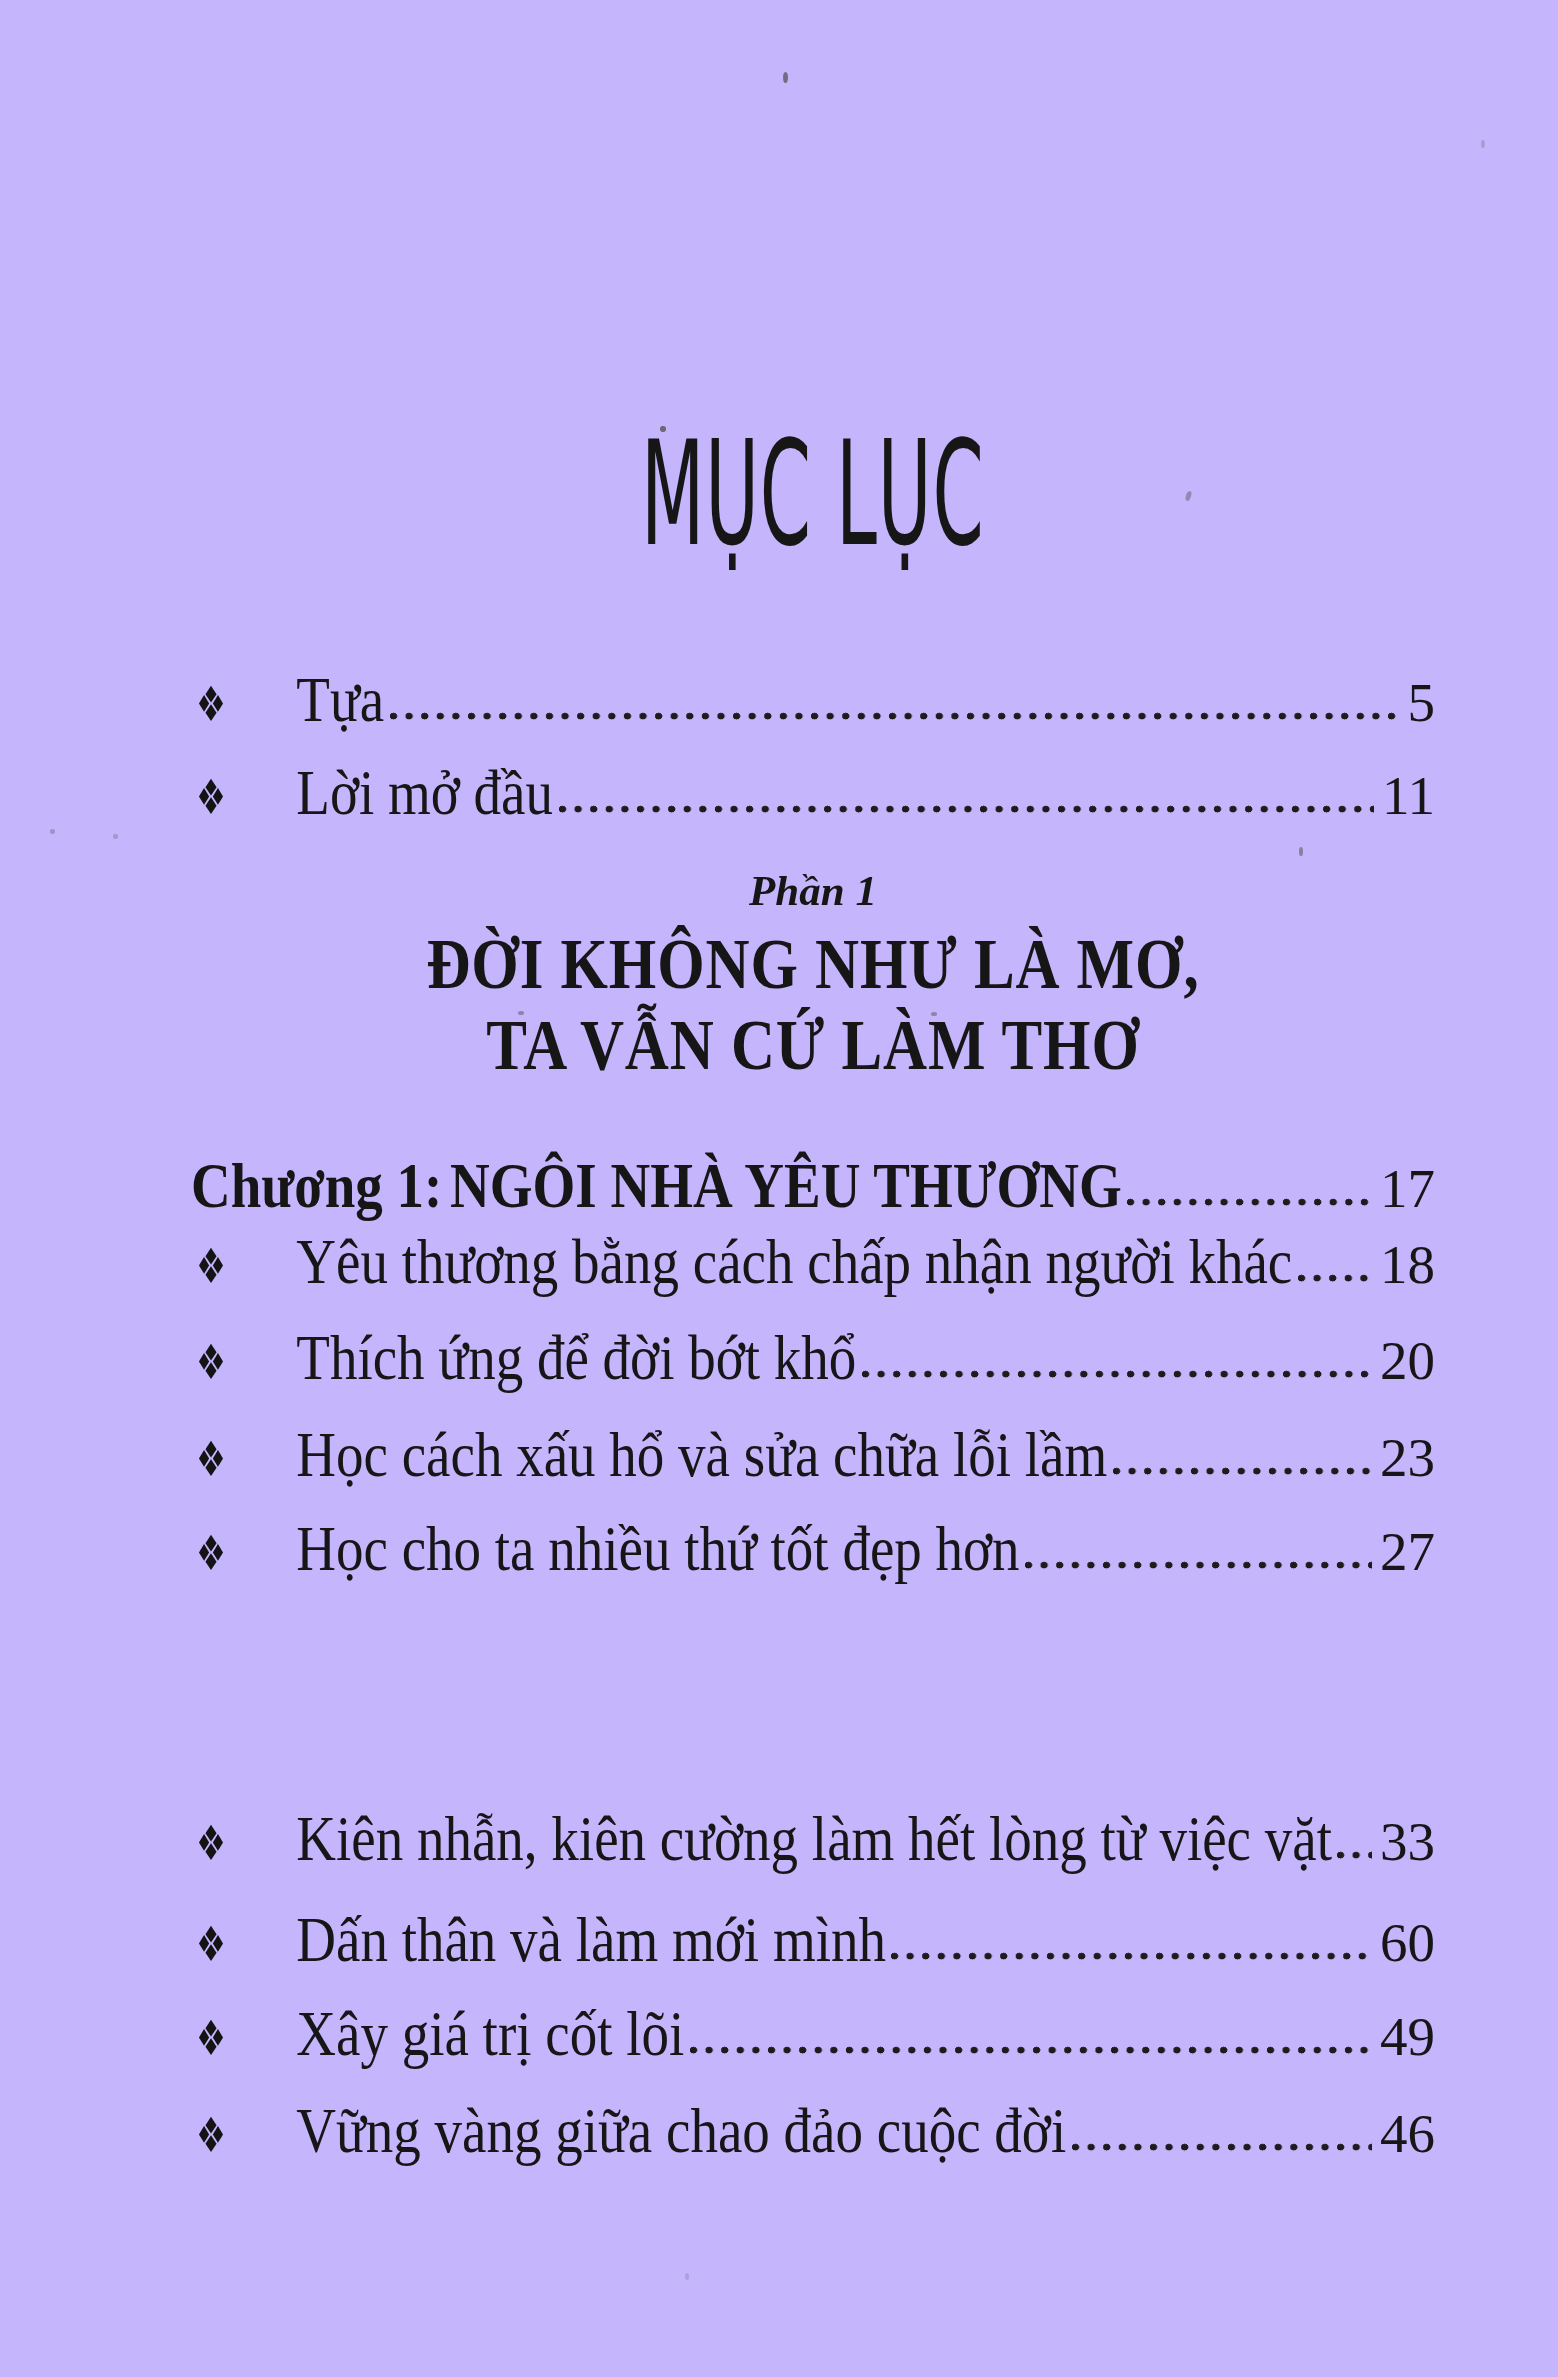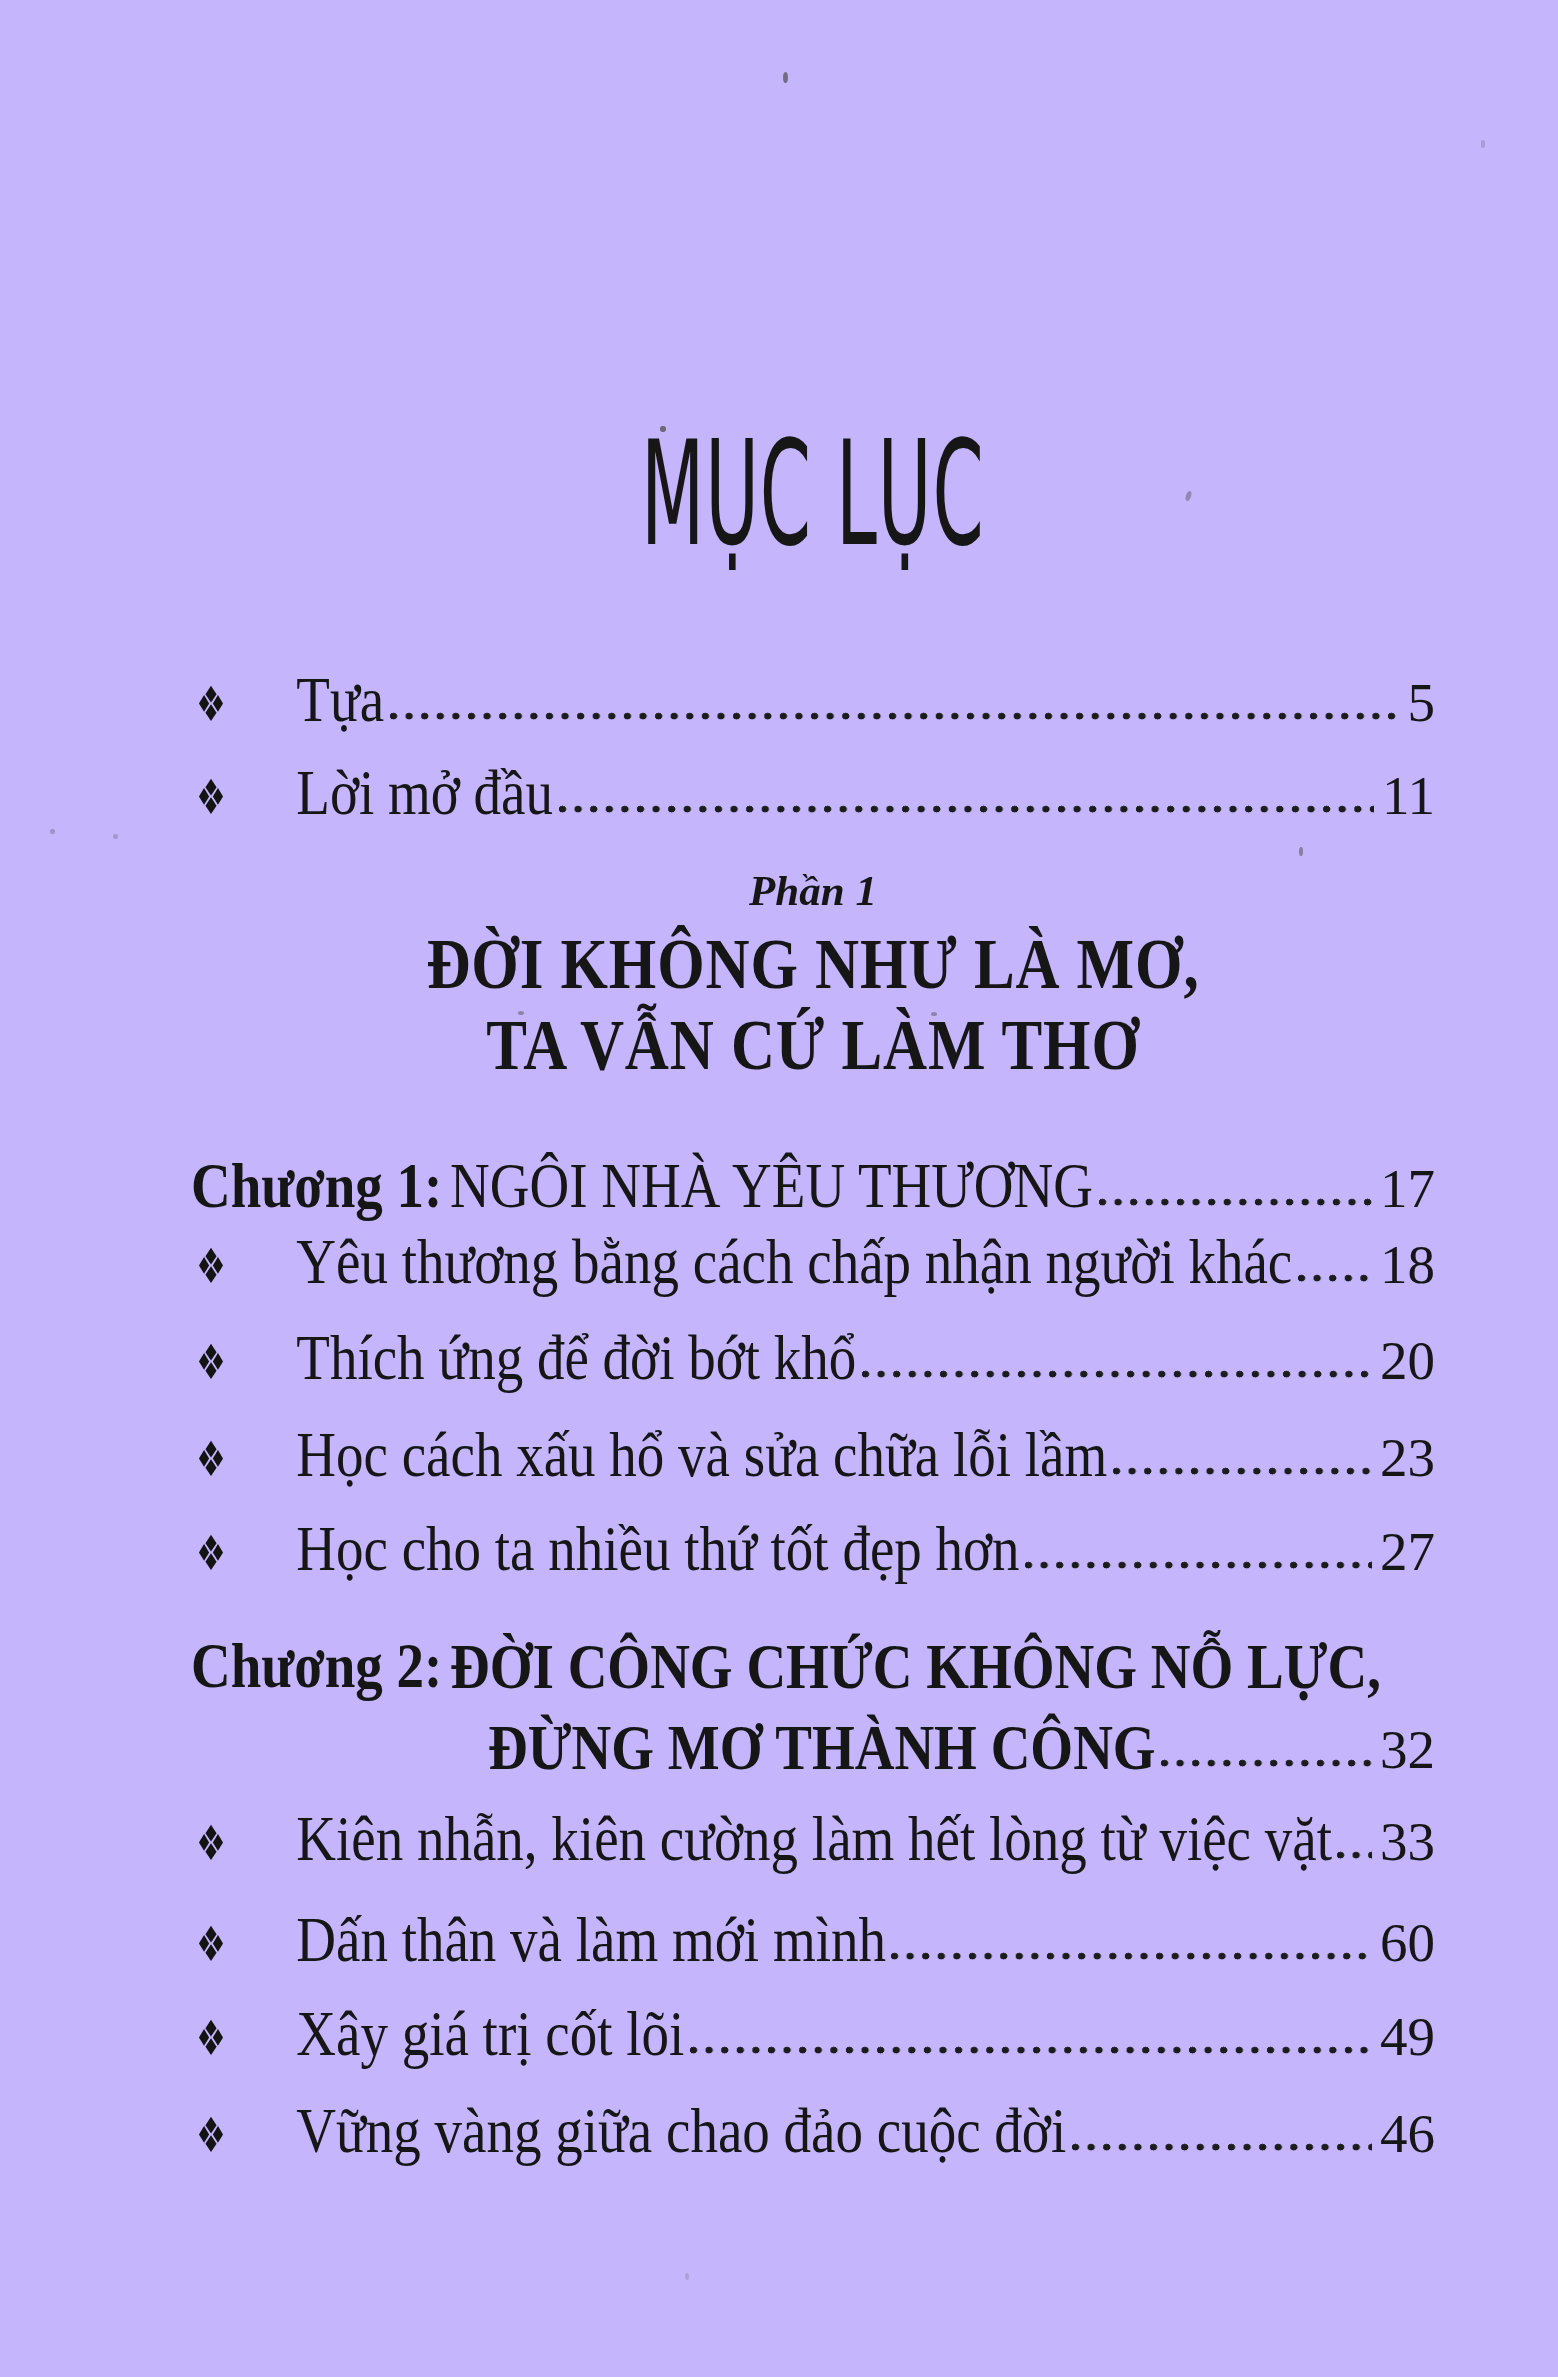--- a/index.html
+++ b/index.html
@@ -50,21 +50,21 @@
   .part-heading{
     position:absolute;left:191px;right:123px;top:869px;
     text-align:center;font-weight:bold;
   }
   .part-label{font-size:43px;font-style:italic;line-height:1;margin-bottom:24px;}
   .part-line{font-size:61px;line-height:1;margin-bottom:20px;letter-spacing:0.9px;}
   .part-line.tall2{transform:scaleY(1.18);transform-origin:center 76%;}
   
   .chapter{font-weight:bold;margin-top:20px;}
   .ch-label{flex:0 0 259px;font-weight:bold;}
-  .ch-title{flex:0 1 auto;font-weight:normal;text-align:center;}
+  .ch-title{flex:0 1 auto;font-weight:bold;text-align:center;}
   .chapter .pagenum,.ch2 .pagenum{font-weight:normal;}
   
   .ch2{
     position:absolute;left:191px;right:123px;top:1637px;
     display:flex;align-items:baseline;font-size:55px;white-space:nowrap;
   }
   .ch2-body{flex:1 1 auto;display:flex;flex-direction:column;}
   .ch2-line1{font-weight:bold;line-height:1;margin-bottom:26px;}
   .ch2-line2{display:flex;align-items:baseline;line-height:1;}
   
@@ -181,31 +181,20 @@
             <path d="M6.5 11 L12 20 L6.5 29 L1 20 Z"></path>
             <path d="M21.5 11 L27 20 L21.5 29 L16 20 Z"></path>
           </g>
         </svg>
     </span>
     <span class="label"><span class="tall">Học cho ta nhiều thứ tốt đẹp hơn</span></span>
     <span class="leader"></span>
     <span class="pagenum">27</span>
   </div>
 
-  <div class="ch2">
-    <span class="ch-label"><span class="tall">Chương 2:</span></span>
-    <span class="ch2-body">
-      <span class="ch2-line1"><span class="tall">ĐỜI CÔNG CHỨC KHÔNG NỖ LỰC,</span></span>
-      <span class="ch2-line2">
-        <span class="label" style="font-weight:bold"><span class="tall">ĐỪNG MƠ THÀNH CÔNG</span></span>
-        <span class="leader"></span>
-        <span class="pagenum">32</span>
-      </span>
-    </span>
-  </div>
 
   <div class="row" style="top:1808px">
     <span class="bullet">
       <svg width="26" height="37" viewBox="0 0 28 40" xmlns="http://www.w3.org/2000/svg">
           <g fill="#141414">
             <path d="M14 1 L20 10 L14 19 L8 10 Z"></path>
             <path d="M14 21 L20 30 L14 39 L8 30 Z"></path>
             <path d="M6.5 11 L12 20 L6.5 29 L1 20 Z"></path>
             <path d="M21.5 11 L27 20 L21.5 29 L16 20 Z"></path>
           </g>

